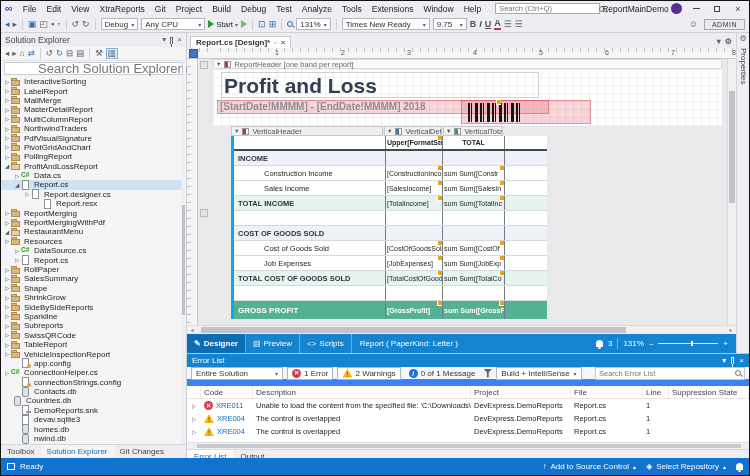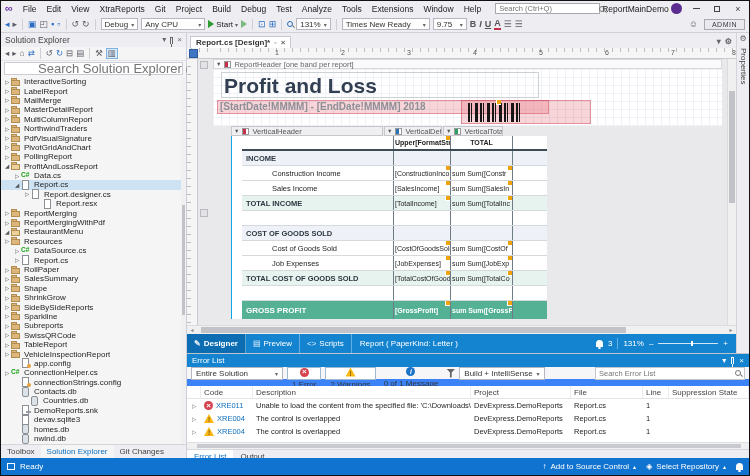--- a/index.html
+++ b/index.html
@@ -93,21 +93,21 @@
   .bico.green::before{background:#2e9e68;}
   .rtitle{position:absolute;left:34px;top:13px;width:318px;height:26px;border:1px solid #ccd1d6;font-size:21px;font-weight:bold;color:#323f52;line-height:25px;padding-left:2px;letter-spacing:0;background:transparent;}
   .subband{position:absolute;left:30px;top:41px;width:332px;height:14px;background:rgba(231,103,118,.28);border:1px solid rgba(205,62,85,.45);font-size:10px;font-weight:bold;color:#8d8f96;line-height:12px;padding-left:2px;white-space:nowrap;overflow:hidden;}
   .overlapbox{position:absolute;left:274px;top:41px;width:130px;height:24px;background:rgba(231,103,118,.28);border:1px solid rgba(205,62,85,.45);}
   .barcode{position:absolute;left:6px;top:2px;width:55px;height:19px;
     background-image:repeating-linear-gradient(90deg,#161616 0 2px,transparent 2px 3px,#161616 3px 4px,transparent 4px 7px,#161616 7px 10px,transparent 10px 12px);}
   .overlapbox .tag{top:-1px;right:auto;left:34px;}
   .vbands{position:absolute;left:44px;top:67px;display:flex;}
   .vband{height:10px;background:#efeff1;border:1px solid #c6c6cc;display:flex;align-items:center;gap:3px;font-size:7.5px;color:#555;padding:0 2px;margin-right:1px;white-space:nowrap;overflow:hidden;}
   
-  .rtable{position:absolute;left:44px;top:77px;width:316px;border-left:1px solid #0ea5e9;background:#fff;padding-left:10px;}
+  .rtable{position:absolute;left:44px;top:77px;width:316px;border-left:3px solid #0ea5e9;background:#fff;}
   .trow{display:flex;height:15px;border-bottom:1px solid #d3d9dd;background:#fff;}
   .trow .c1{width:152px;border-right:1px solid #6f7b85;font-size:7.5px;display:flex;align-items:center;padding-left:4px;position:relative;white-space:nowrap;overflow:hidden;}
   .trow .c2{width:57px;border-right:1px solid #6f7b85;font-size:7px;display:flex;align-items:center;justify-content:flex-start;padding:0 1px;position:relative;white-space:nowrap;overflow:hidden;}
   .trow .c3{width:62px;border-right:1px solid #6f7b85;font-size:7px;display:flex;align-items:center;padding:0 1px;position:relative;white-space:nowrap;overflow:hidden;}
   .trow.hdr{border-bottom:2px solid #3e4a54;}
   .trow.hdr .c2{font-weight:bold;color:#222;}
   .trow.hdr .c3{font-weight:bold;justify-content:center;color:#222;}
   .trow.sec{background:#eef2f8;}
   .trow.sec .c1{font-weight:bold;color:#2d3640;}
   .trow.item .c1{padding-left:30px;}
@@ -139,21 +139,21 @@
   .props .vtext{writing-mode:vertical-rl;font-size:8px;color:#444;margin-top:2px;}
   
   .epanel{height:109px;flex:none;display:flex;flex-direction:column;border-top:1px solid #bfc3cc;background:#fff;}
   .ep-head{height:13px;background:#1584d0;color:#fff;display:flex;align-items:center;padding:0 5px;font-size:8px;gap:5px;flex:none;}
   .ep-head .ttl{flex:1;}
   .ep-head .hico{color:#fff;}
   .ep-head .pin{border-color:#fff;}
   .ep-head .pin::after{background:#fff;}
   .ep-tools{height:19px;background:#f6f6f8;display:flex;align-items:center;gap:4px;padding:0 4px;border-bottom:7px solid #3b82f6;flex:none;font-size:8px;}
   .ep-dd{height:13px;background:#fff;border:1px solid #b6b6c0;display:flex;align-items:center;gap:4px;padding:0 4px;color:#333;}
-  .ep-btn{height:13px;display:flex;align-items:center;gap:3px;padding:0 4px;color:#333;flex-direction:column;}
+  .ep-btn{height:13px;display:flex;align-items:center;gap:3px;padding:0 4px;color:#333;}
   .ep-btn.framed{border:1px solid #9fb8d1;background:#fff;}
   .sev{width:9px;height:9px;border-radius:50%;display:inline-flex;align-items:center;justify-content:center;color:#fff;flex:none;}
   .sev.error{background:#d6414e;}
   .sev.error::before{content:"×";font-size:8px;font-weight:bold;line-height:1;}
   .sev.warning{border-radius:0;background:#fcb714;clip-path:polygon(50% 0,100% 100%,0 100%);width:10px;}
   .sev.warning::before{content:"!";color:#7a5a00;font-size:6.5px;font-weight:bold;margin-top:2px;}
   .sev.info{background:#1a73c9;}
   .sev.info::before{content:"i";font-size:6.5px;font-style:italic;font-weight:bold;}
   .funnel{width:9px;height:9px;background:#666;clip-path:polygon(0 0,100% 0,60% 45%,60% 100%,40% 100%,40% 45%);}
   .ep-search{margin-left:auto;width:150px;height:13px;background:#fff;border:1px solid #c5c5cc;display:flex;align-items:center;padding:0 3px;}
@@ -472,21 +472,21 @@
           <div class="titem" style="padding-left: 12px;">
             <span class="exp"></span>
             <span class="ic config"></span>
             <span class="tlabel">connectionStrings.config</span>
           </div>
           <div class="titem" style="padding-left: 12px;">
             <span class="exp"></span>
             <span class="ic db"></span>
             <span class="tlabel">Contacts.db</span>
           </div>
-          <div class="titem" style="padding-left: 21px;">
+          <div class="titem" style="padding-left: 4px;">
             <span class="exp"></span>
             <span class="ic db"></span>
             <span class="tlabel">Countries.db</span>
           </div>
           <div class="titem" style="padding-left: 12px;">
             <span class="exp"></span>
             <span class="ic snk"></span>
             <span class="tlabel">DemoReports.snk</span>
           </div>
           <div class="titem" style="padding-left: 12px;">

